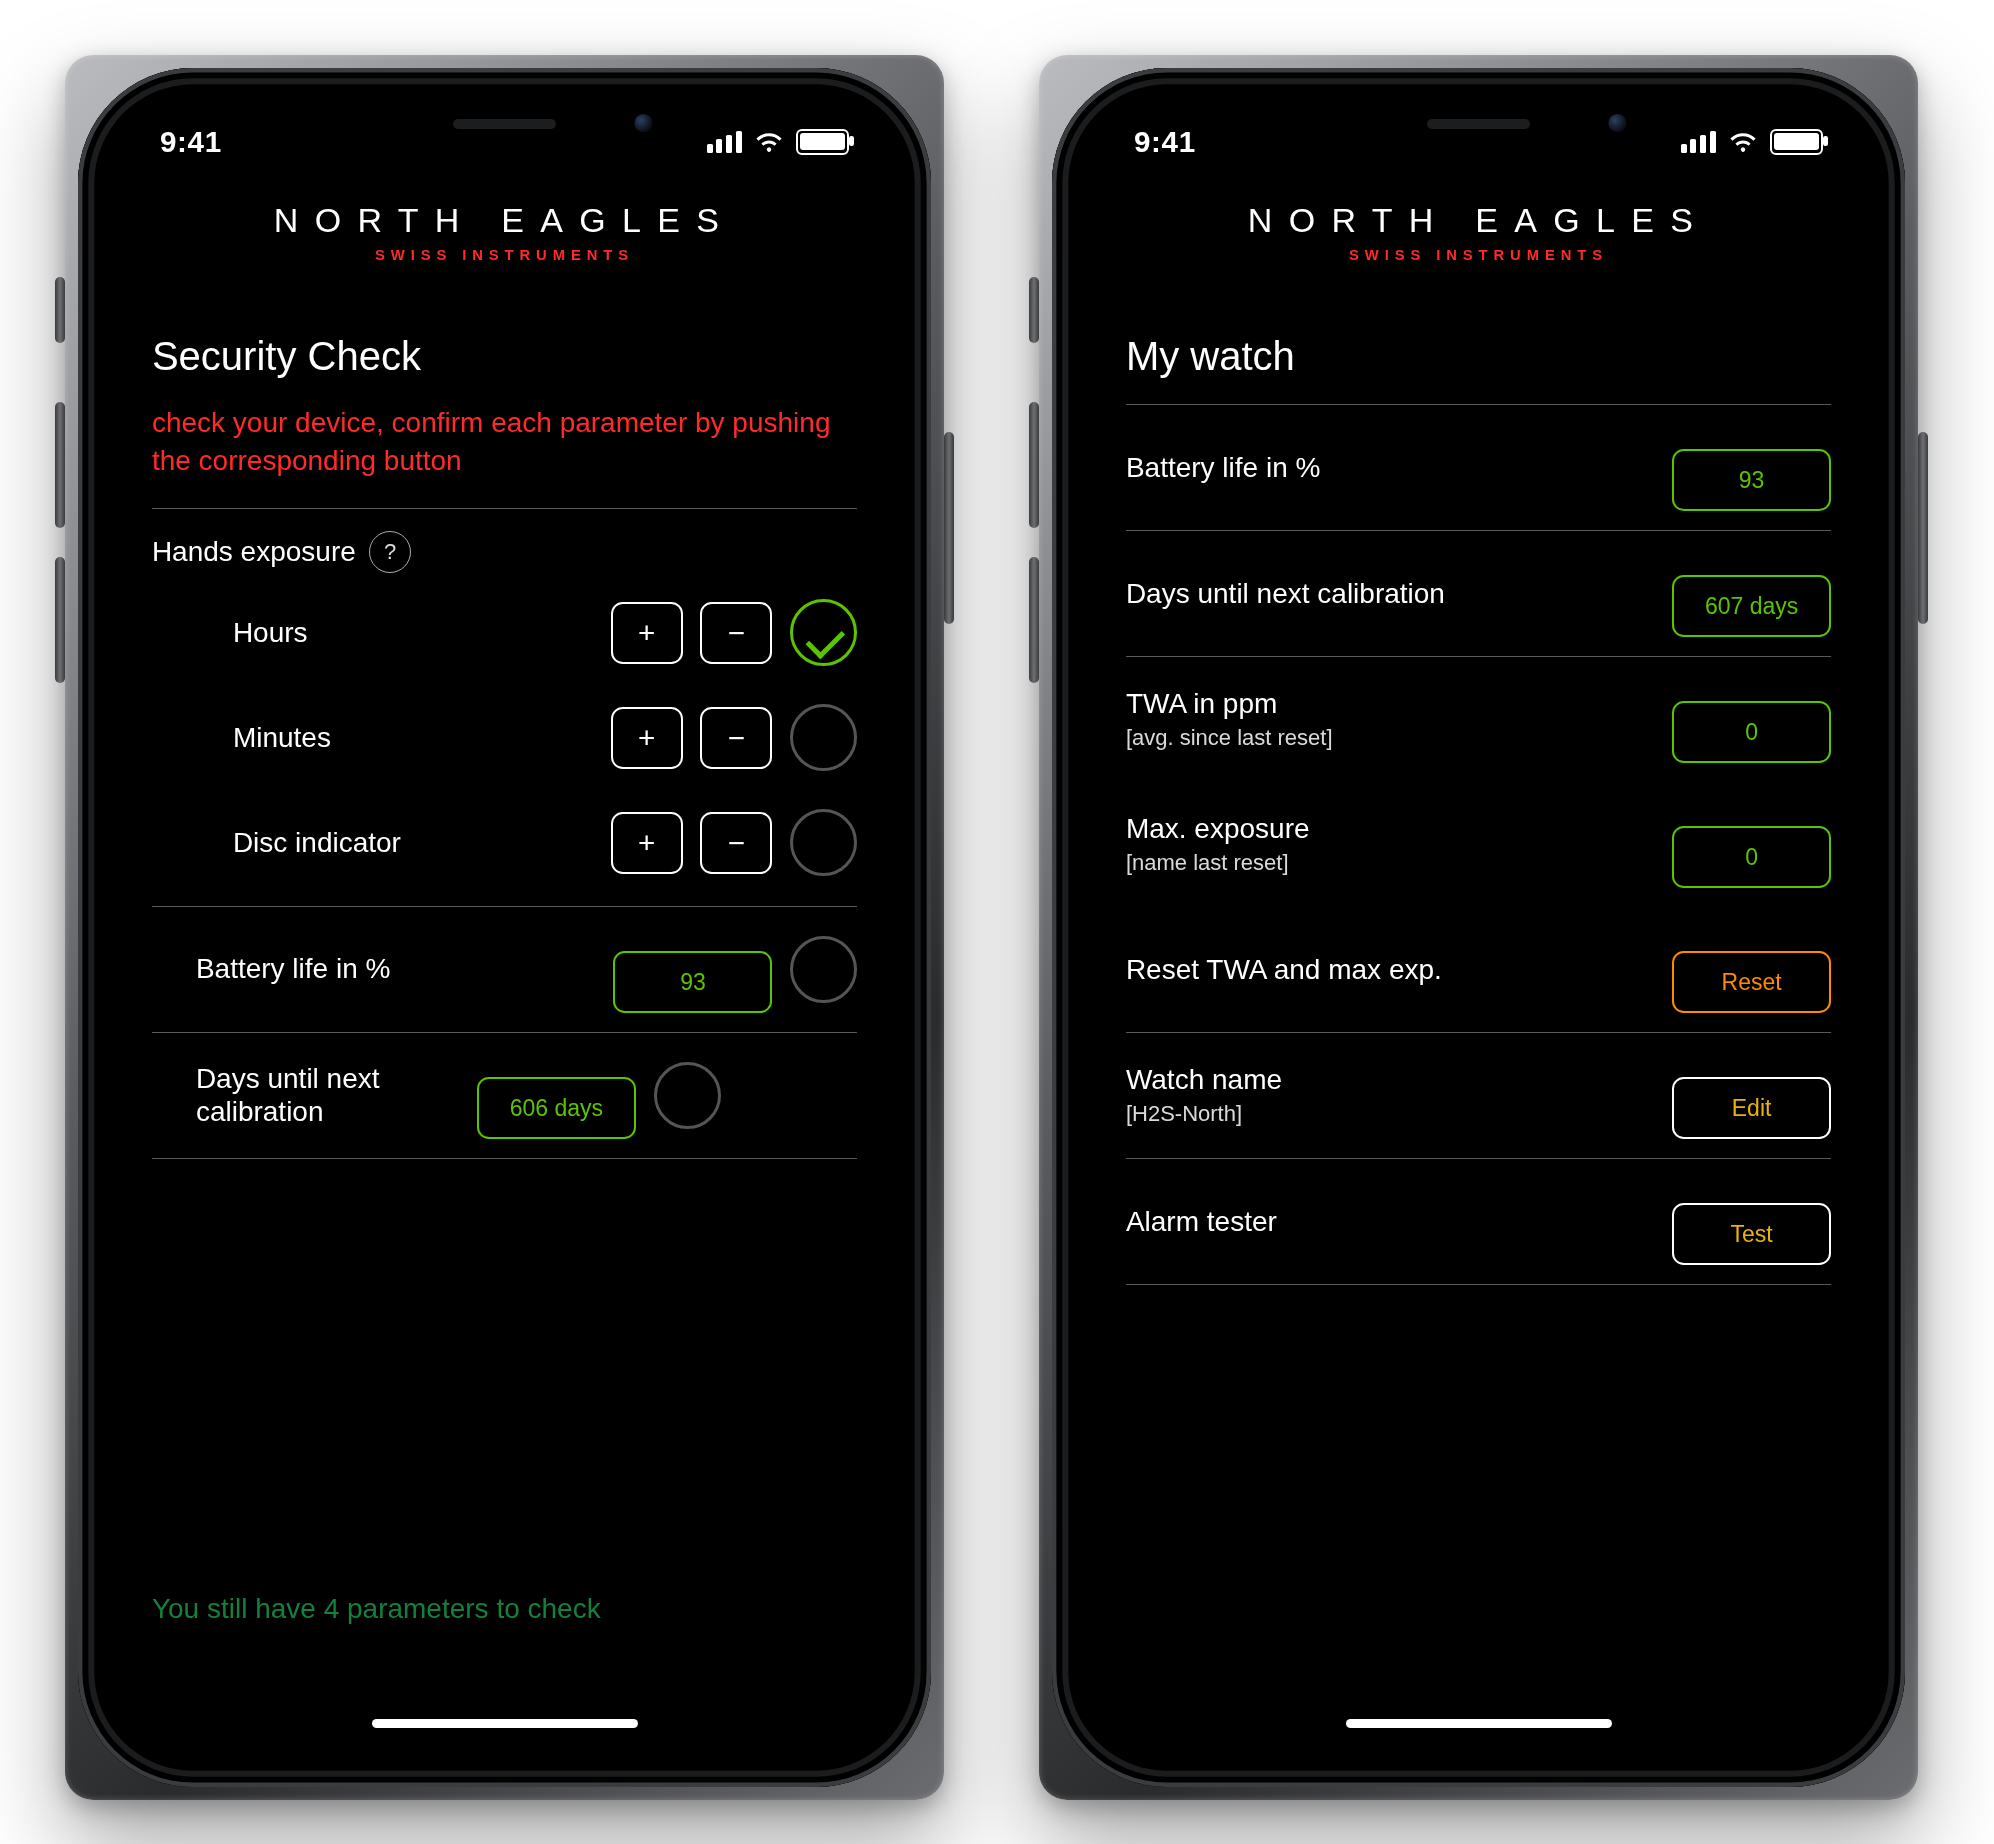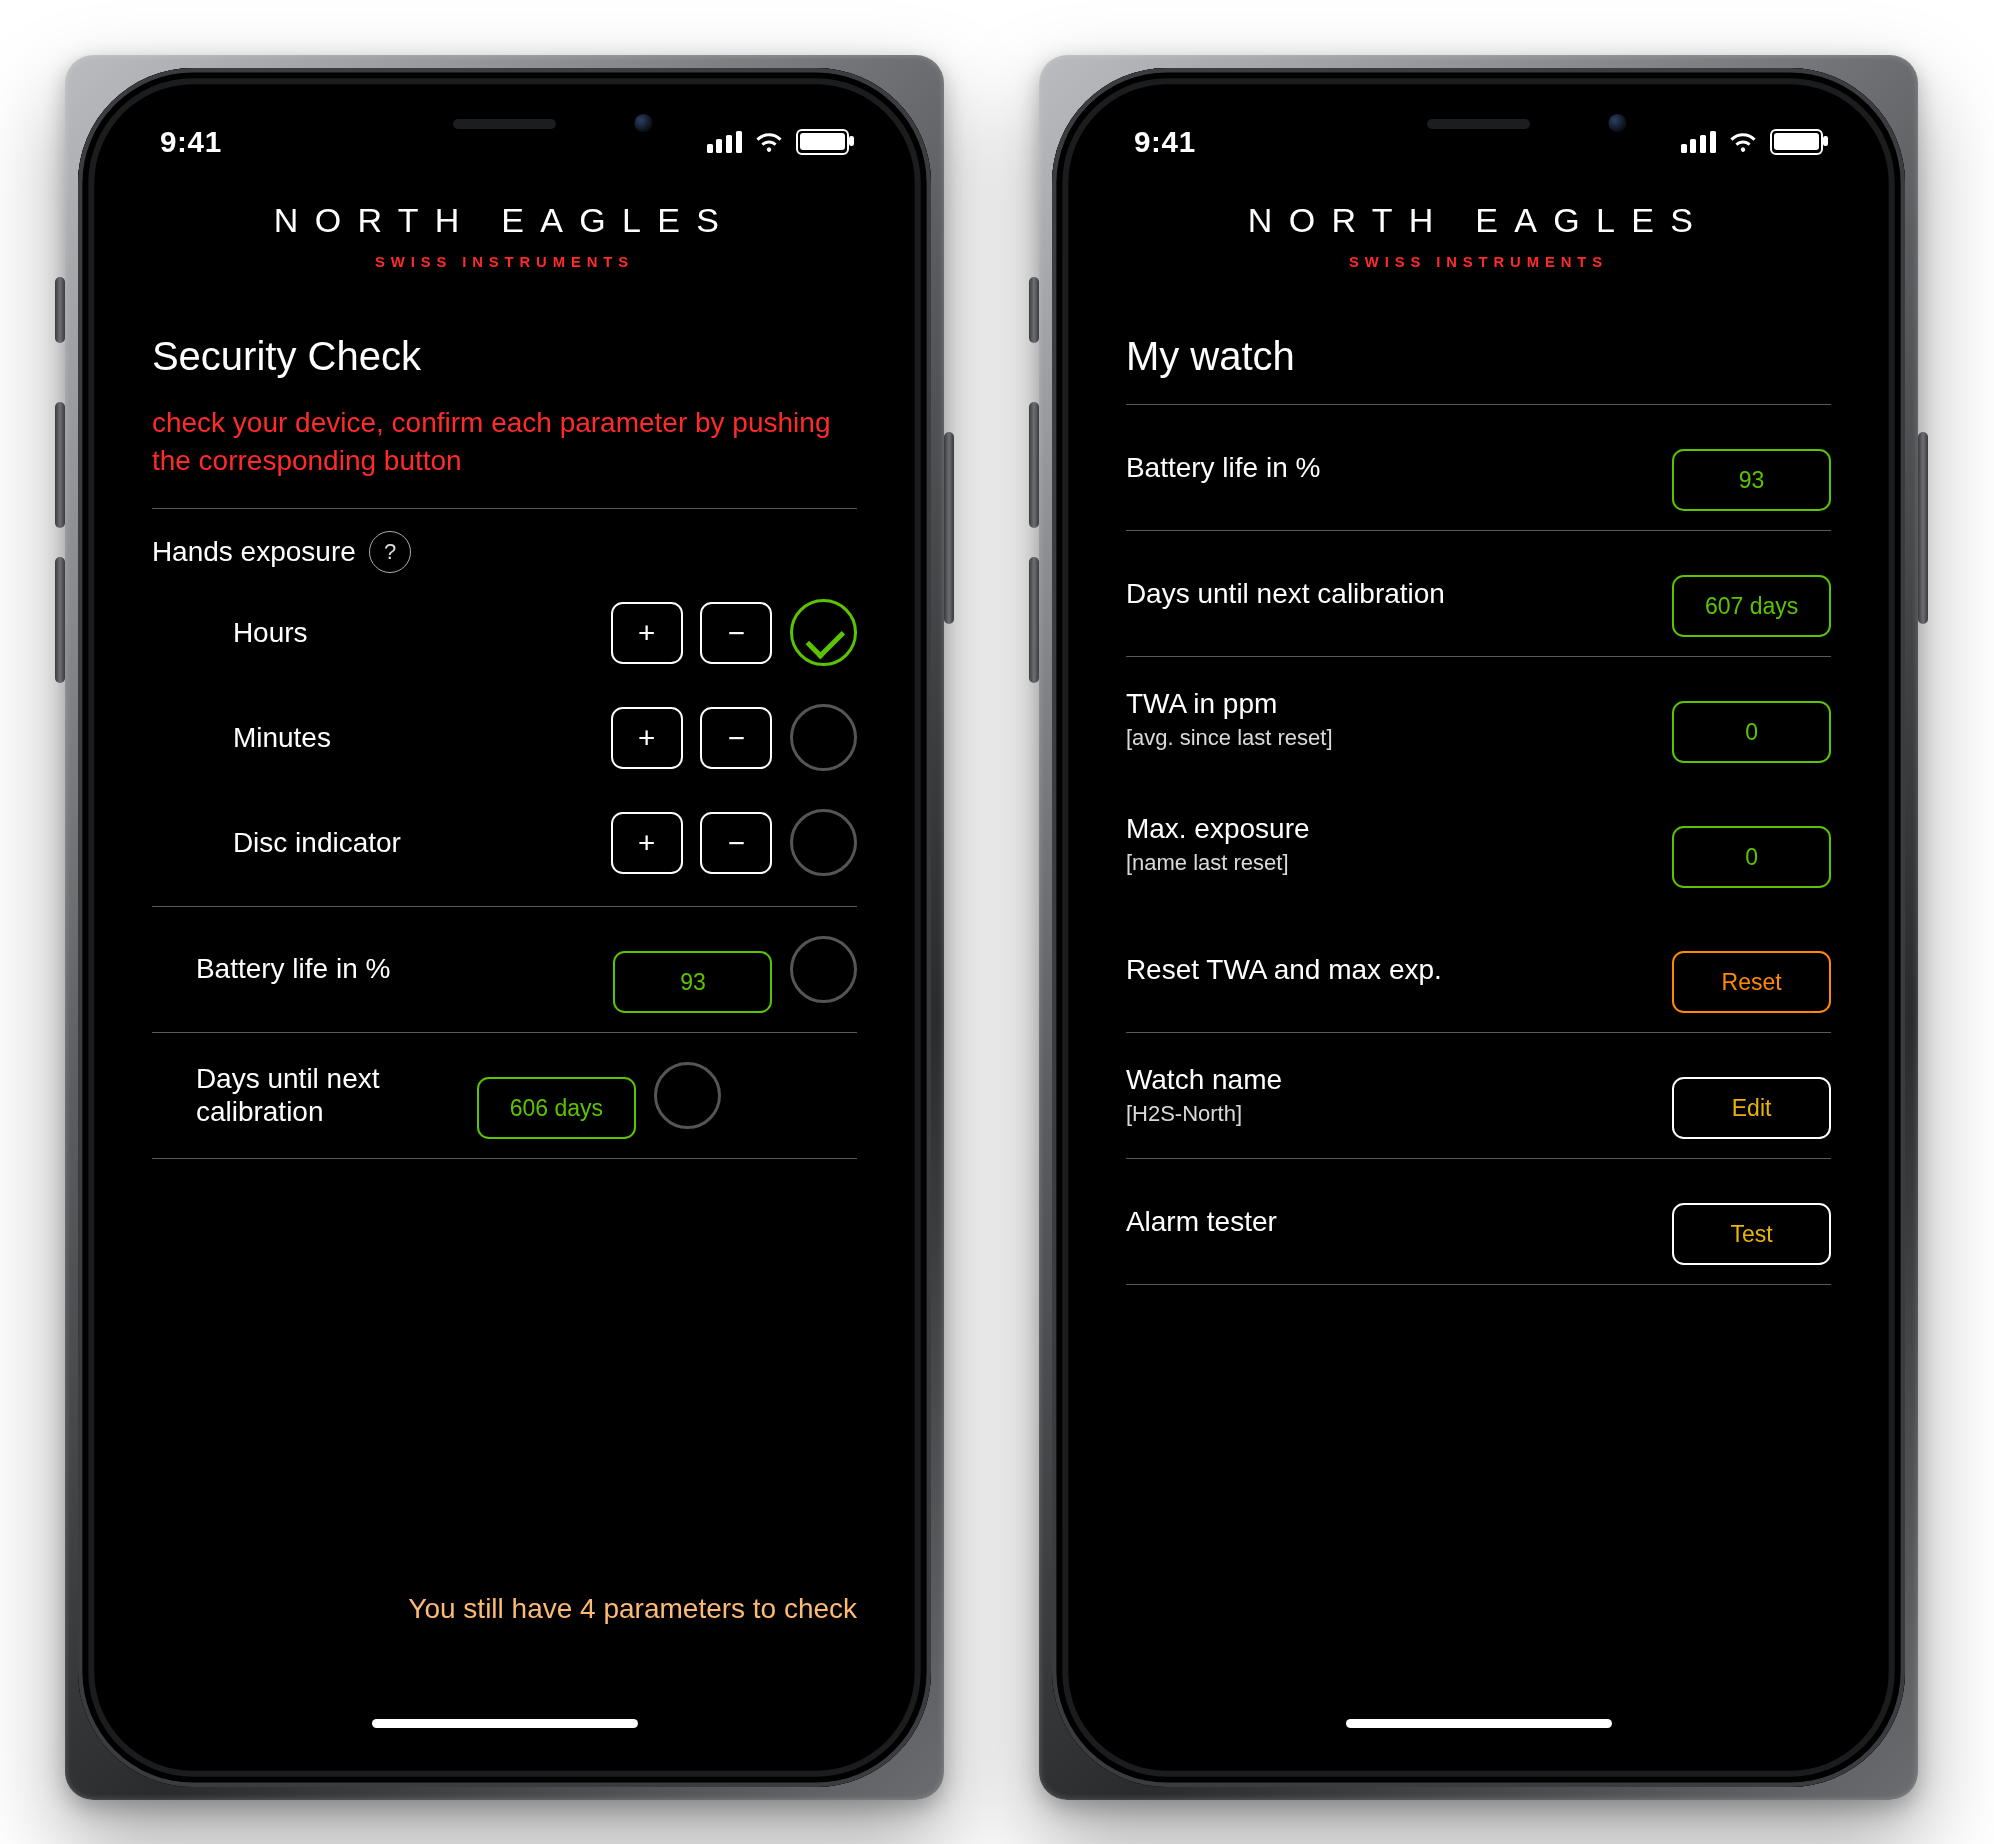--- a/index.html
+++ b/index.html
@@ -50,42 +50,42 @@
   .sig{display:flex;align-items:flex-end;gap:3.7px;}
   .sig i{width:5.9px;background:#fff;border-radius:1.5px;}
   .sig i:nth-child(1){height:8.9px}.sig i:nth-child(2){height:13.3px}.sig i:nth-child(3){height:17.7px}.sig i:nth-child(4){height:22px}
   .wifi{width:28px;height:28px;}
   .batt{width:49px;height:22px;border:2.2px solid #fff;border-radius:5.9px;position:relative;}
   .batt::after{content:"";position:absolute;right:-6.6px;top:5.2px;width:4.4px;height:10.3px;background:#fff;border-radius:2.2px;}
   .batt i{position:absolute;inset:2.2px;background:#fff;border-radius:3px;}
   
   .brand{position:absolute;top:103px;left:0;right:0;text-align:center;}
   .brand .name{font-size:34px;letter-spacing:16.3px;font-weight:500;font-family:Arial,sans-serif;}
-  .brand .sub{font-size:14.8px;letter-spacing:5.9px;color:#ff2a2a;margin-top:14px;font-weight:600;}
+  .brand .sub{font-size:14.8px;letter-spacing:5.9px;color:#ff2a2a;margin-top:7px;font-weight:600;}
   
   .content{position:absolute;top:207px;bottom:103px;left:44px;right:44px;font-size:28px;font-weight:300;}
   .page-title{font-size:40px;font-weight:400;margin:29.6px 0 25px;}
   .instr{color:#ff2a2a;font-size:28px;line-height:1.35;margin-bottom:28px;}
   hr.sep{border:none;border-top:1.5px solid rgba(255,255,255,.35);margin:0;}
   .row{display:flex;align-items:center;justify-content:flex-start;padding:19px 0;}
   .row.section{padding:22px 0 7.4px;}
   .indent{padding-left:44px;}
   .label{flex:1;line-height:1.15;}
   .label .sub{font-size:22px;opacity:.85;}
   .ctrls{display:flex;align-items:center;gap:17.7px;}
   .pill,.sq{display:flex;align-items:center;justify-content:center;font-size:29.6px;}
   .sq{width:68px;height:58px;border:2.2px solid #fff;border-radius:11.8px;color:#fff;background:transparent;}
   .circ{width:61px;height:61px;border:3.7px solid #555;border-radius:50%;}
   .circ.ok{border-color:#5bc300;position:relative;}
   .circ.ok::after{content:"";position:absolute;left:14.8px;top:26.6px;width:29.6px;height:16.3px;border-left:5.2px solid #5bc300;border-bottom:5.2px solid #5bc300;transform:rotate(-45deg);}
   .help{width:40px;height:40px;border:1.5px solid #aaa;border-radius:50%;display:flex;align-items:center;justify-content:center;font-size:22px;margin-left:13.3px;color:#ddd;}
   .valbox{min-width:155px;height:58px;border:2.2px solid #5bc300;border-radius:11.8px;color:#5bc300;display:flex;align-items:center;justify-content:center;font-size:23px;margin-top:25px;}
   .valbox.warn{border-color:#ff8a00;color:#ff8a00;}
   .valbox.plain{border-color:#fff;color:#eab308;}
-  .footer-msg{position:absolute;left:16px;right:0;bottom:29.6px;text-align:right;color:#fdba74;font-size:28px;}
+  .footer-msg{position:absolute;left:0;right:0;bottom:29.6px;text-align:left;color:#15803d;font-size:28px;}
   .disconnect{position:absolute;left:50%;bottom:29.6px;transform:translateX(-50%);width:399px;height:66px;border:2.2px solid #fff;border-radius:14.8px;display:flex;align-items:center;justify-content:center;font-size:29.6px;}
   .home-ind{position:absolute;bottom:29.6px;left:50%;transform:translateX(-50%);width:266px;height:8.9px;background:#fff;border-radius:5.9px;}
 </style>
 </head>
 <body>
 
 <div class="stage">
 
   <div class="phone left">
     <div class="side-btn sb1"></div>

